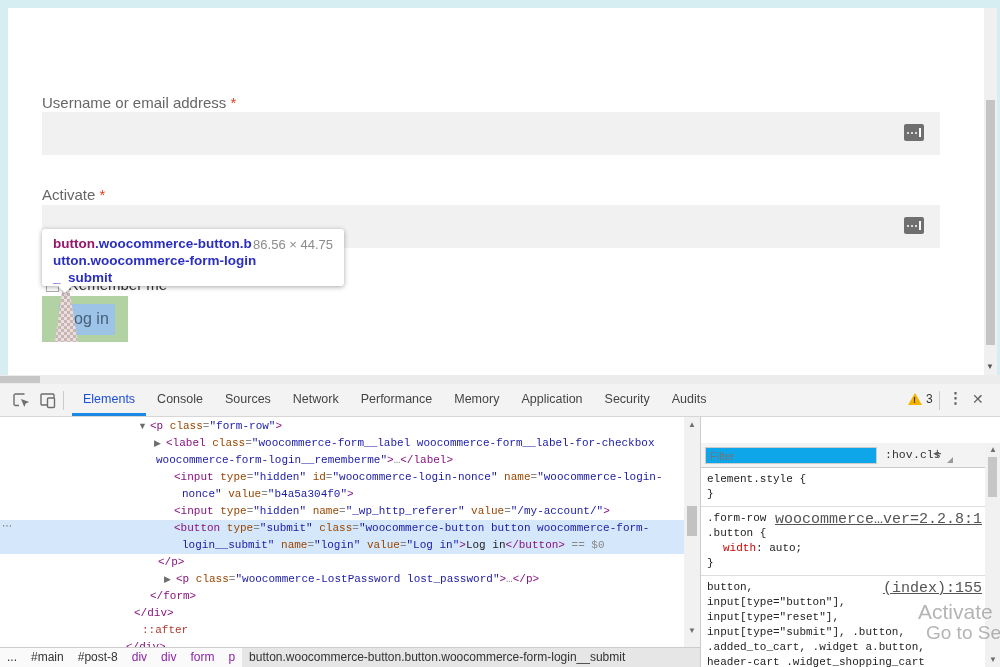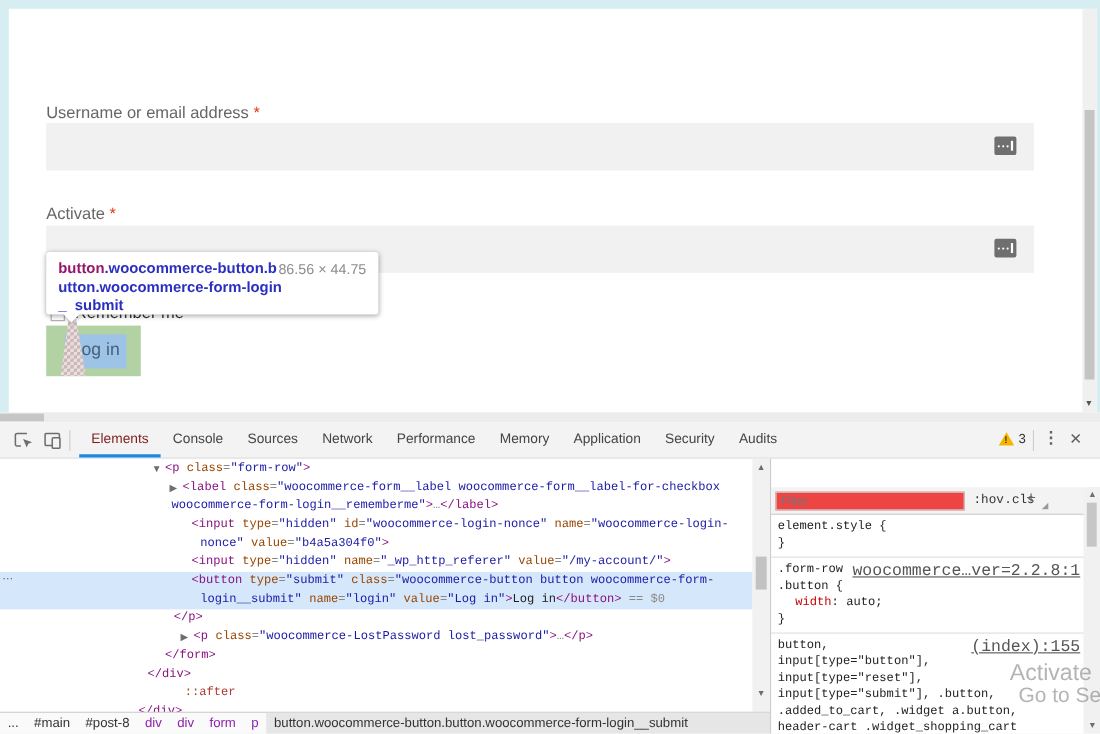--- a/index.html
+++ b/index.html
@@ -49,21 +49,21 @@
   
   #devtools { position:absolute; left:0; top:375px; width:1000px; height:292px; background:#fff; }
   #hstrip { position:absolute; left:0; top:0; width:1000px; height:9px; background:#ececec; }
   #hstrip-thumb { position:absolute; left:0; top:1px; width:40px; height:7px; background:#c6c6c6; }
 
   #dt-toolbar { position:absolute; left:0; top:9px; width:1000px; height:33px; background:#f3f3f3; border-bottom:1px solid #d6d6d6; }
   .tb-ic { position:absolute; top:6px; width:22px; height:21px; cursor:pointer; }
   #tb-divider { position:absolute; left:63px; top:7px; width:1px; height:19px; background:#ccc; }
   #dt-tabs { position:absolute; left:72px; top:0; height:32px; display:flex; }
   .dt-tab { padding:0 11px; font-size:12.5px; color:#454545; line-height:31px; cursor:pointer; }
-  .dt-tab.sel { color:#7f1d1d; box-shadow:inset 0 -3px 0 #1e88e5;text-align:right; }
+  .dt-tab.sel { color:#1d4ed8; box-shadow:inset 0 -3px 0 #1e88e5;text-align:right; }
   #warn { position:absolute; left:908px; top:8px; display:flex; align-items:center; gap:4px; cursor:pointer; }
   #warn-tri { position:relative; width:0; height:0; border-left:7px solid transparent; border-right:7px solid transparent; border-bottom:12px solid #f5b400; }
   #warn-tri span { position:absolute; left:-2px; top:2px; font-size:9px; font-weight:bold; color:#4d3a00; }
   #warn-count { font-size:12px; color:#333; }
   #tb-divider2 { position:absolute; left:939px; top:7px; width:1px; height:19px; background:#ccc; }
   #more-btn { position:absolute; left:948px; top:5px; font-size:15px; color:#5f6368; font-weight:bold; cursor:pointer; }
   #close-btn { position:absolute; left:972px; top:7px; font-size:14px; color:#5f6368; cursor:pointer; }
 
   
   #el-panel { position:absolute; left:0; top:42px; width:700px; height:230px; overflow:hidden; background:#fff; }
@@ -84,21 +84,21 @@
   .crumb { font-size:12px; line-height:19px; padding:0 7px; color:#333; white-space:nowrap; cursor:pointer; }
   .crumb.tagc { color:#8e24aa; }
   .crumb.selc { background:#e6e6e6; color:#333; flex:1; }
 
   
   #st-panel { position:absolute; left:700px; top:42px; width:300px; height:250px; background:#fff; border-left:1px solid #ccc; }
   #st-tabs { position:absolute; left:0; top:0; width:300px; height:26px; background:#f3f3f3; border-bottom:1px solid #ccc; display:flex; }
   .st-tab { font-size:12px; color:#454545; line-height:25px; padding:0 10px; cursor:pointer; }
   .st-tab.sel { color:#333; box-shadow:inset 0 -2px 0 #1e88e5; }
   #st-filterrow { position:absolute; left:0; top:26px; width:300px; height:25px; background:#f3f3f3; border-bottom:1px solid #ccc; }
-  #st-filter { position:absolute; left:4px; top:4px; width:172px; height:17px; border:1px solid #ccc; background:#ef4444; font-size:11px; padding:0 4px; color:#333; }
+  #st-filter { position:absolute; left:4px; top:4px; width:172px; height:17px; border:1px solid #ccc; background:#0ea5e9; font-size:11px; padding:0 4px; color:#333; }
   .st-pseudo { position:absolute; top:5px; font-size:11.5px; font-family:"Liberation Mono","DejaVu Sans Mono",monospace; color:#333; cursor:pointer; }
   #st-plus { position:absolute; left:232px; top:1px; font-size:15px; color:#5f6368; cursor:pointer; }
   #st-corner { position:absolute; left:246px; top:14px; width:0; height:0; border-left:6px solid transparent; border-bottom:6px solid #9a9a9a; }
 
   #st-content { position:absolute; left:0; top:51px; width:285px; height:216px; overflow:hidden;
                 font-family:"Liberation Mono","DejaVu Sans Mono",monospace; font-size:11px; color:#222; }
   .st-sec { position:relative; border-bottom:1px solid #ddd; padding:4px 0 4px 6px; }
   .st-line { height:15px; line-height:15px; white-space:pre; }
   .st-prop { color:#c80000; }
   .st-link { position:absolute; right:4px; top:4px; font-size:15px; color:#555; text-decoration:underline; cursor:pointer; }
@@ -205,21 +205,21 @@
         <div class="code-line" style="left: 174px; top: 86px;"><span class="s-t">&lt;input </span><span class="s-a">type</span><span class="s-d">=</span><span class="s-v">"hidden"</span><span class="s-p"> </span><span class="s-a">name</span><span class="s-d">=</span><span class="s-v">"_wp_http_referer"</span><span class="s-p"> </span><span class="s-a">value</span><span class="s-d">=</span><span class="s-v">"/my-account/"</span><span class="s-t">&gt;</span></div>
         <div class="code-hl-bg" style="top: 103px; height: 34px;"></div>
         <div id="hl-dots" style="top: 103px;">⋯</div>
         <div class="code-line" style="left: 174px; top: 103px;"><span class="s-t">&lt;button </span><span class="s-a">type</span><span class="s-d">=</span><span class="s-v">"submit"</span><span class="s-p"> </span><span class="s-a">class</span><span class="s-d">=</span><span class="s-v">"woocommerce-button button woocommerce-form-</span></div>
         <div class="code-line" style="left: 182px; top: 120px;"><span class="s-v">login__submit"</span><span class="s-p"> </span><span class="s-a">name</span><span class="s-d">=</span><span class="s-v">"login"</span><span class="s-p"> </span><span class="s-a">value</span><span class="s-d">=</span><span class="s-v">"Log in"</span><span class="s-t">&gt;</span><span class="s-p">Log in</span><span class="s-t">&lt;/button&gt;</span><span class="s-d"> == $0</span></div>
         <div class="code-line" style="left: 158px; top: 137px;"><span class="s-t">&lt;/p&gt;</span></div>
         <div class="tw-arrow" style="left: 164px; top: 154px;">▶</div>
         <div class="code-line" style="left: 176px; top: 154px;"><span class="s-t">&lt;p </span><span class="s-a">class</span><span class="s-d">=</span><span class="s-v">"woocommerce-LostPassword lost_password"</span><span class="s-t">&gt;</span><span class="s-d">…</span><span class="s-t">&lt;/p&gt;</span></div>
         <div class="code-line" style="left: 150px; top: 171px;"><span class="s-t">&lt;/form&gt;</span></div>
         <div class="code-line" style="left: 134px; top: 188px;"><span class="s-t">&lt;/div&gt;</span></div>
-        <div class="code-line" style="left: 142px; top: 205px; margin-left: 26px;"><span class="s-ps">::after</span></div>
+        <div class="code-line" style="left: 142px; top: 205px;"><span class="s-ps">::after</span></div>
         <div class="code-line" style="left: 126px; top: 222px;"><span class="s-t">&lt;/div&gt;</span></div>
       </div>
 
     <div id="el-sb">
       <div class="sb-ar" style="top:3px;">▲</div>
       <div id="el-sb-thumb"></div>
       <div class="sb-ar" style="top:209px;">▼</div>
     </div>
 
     <div id="crumbbar">

